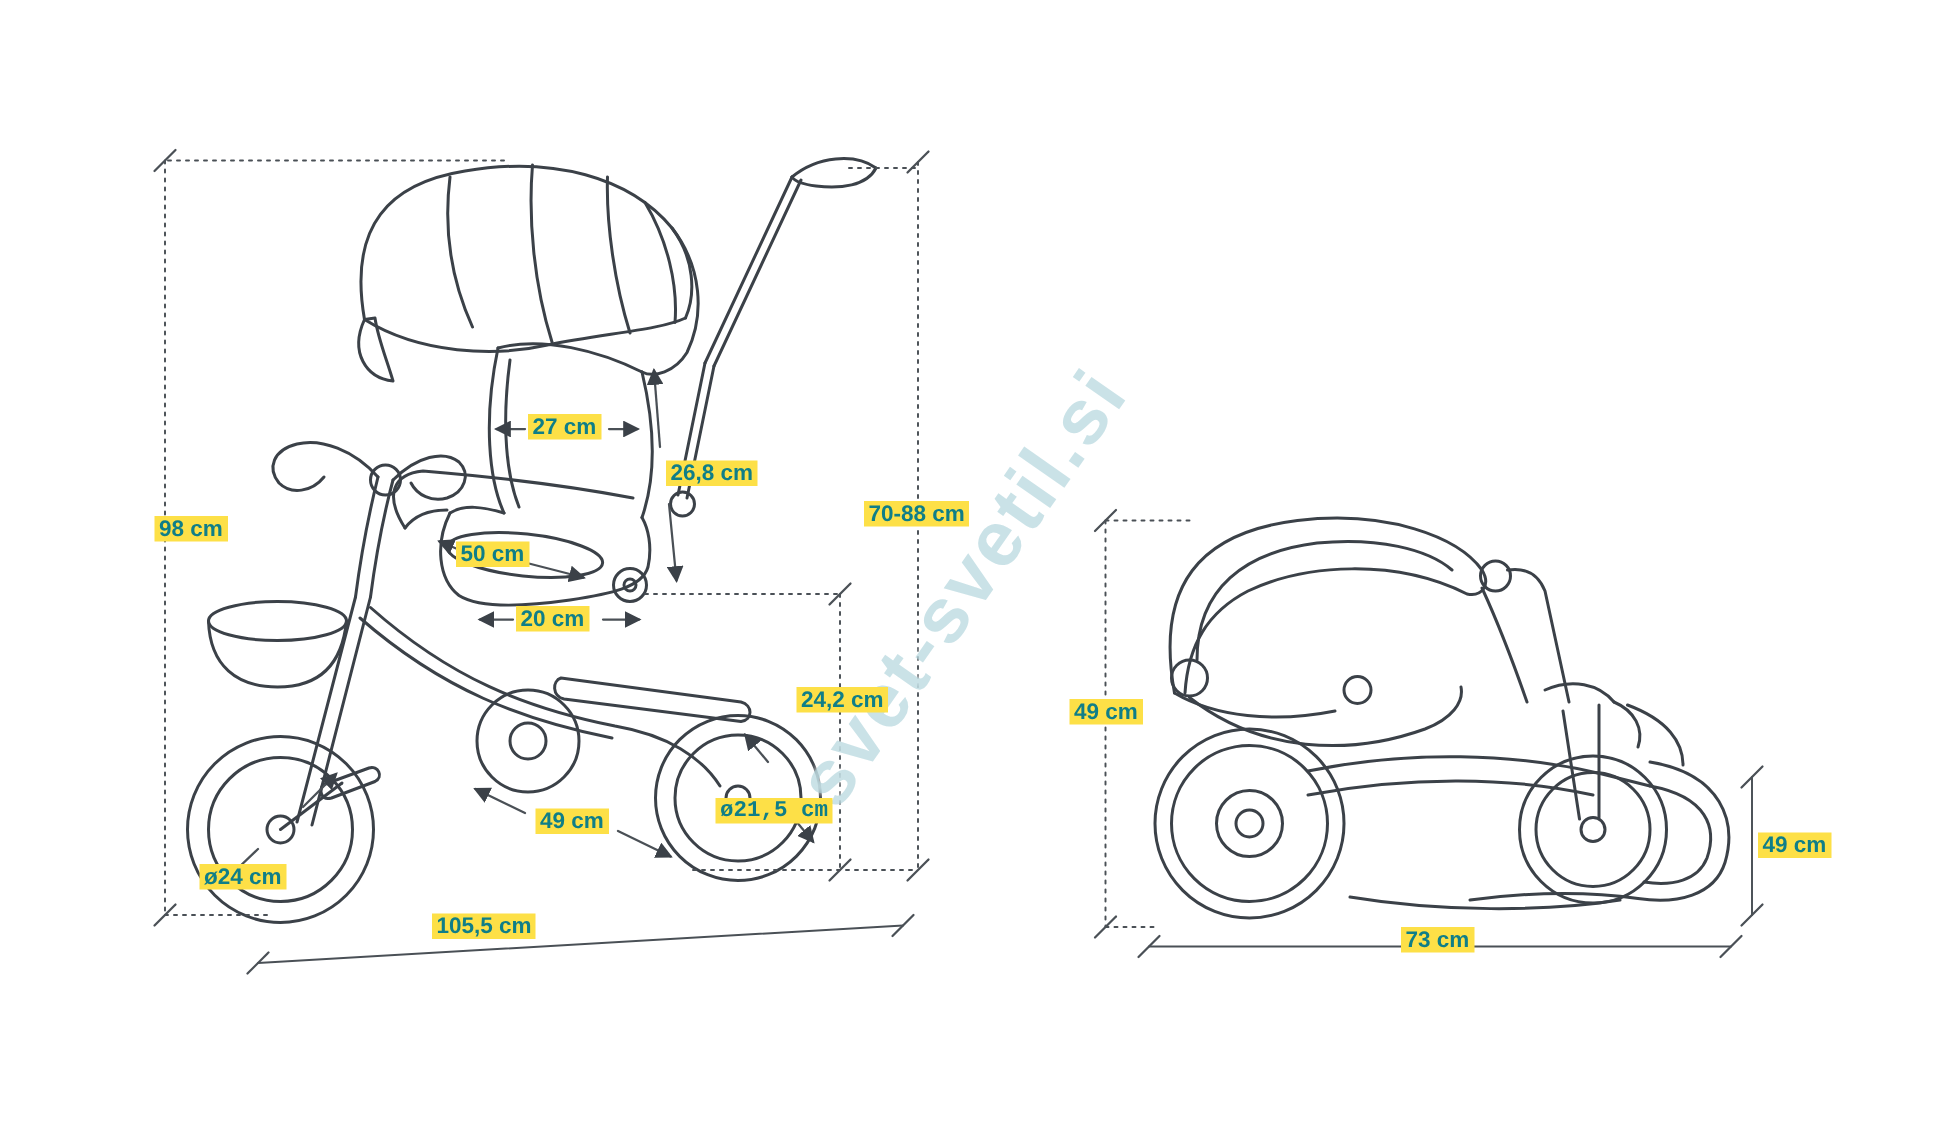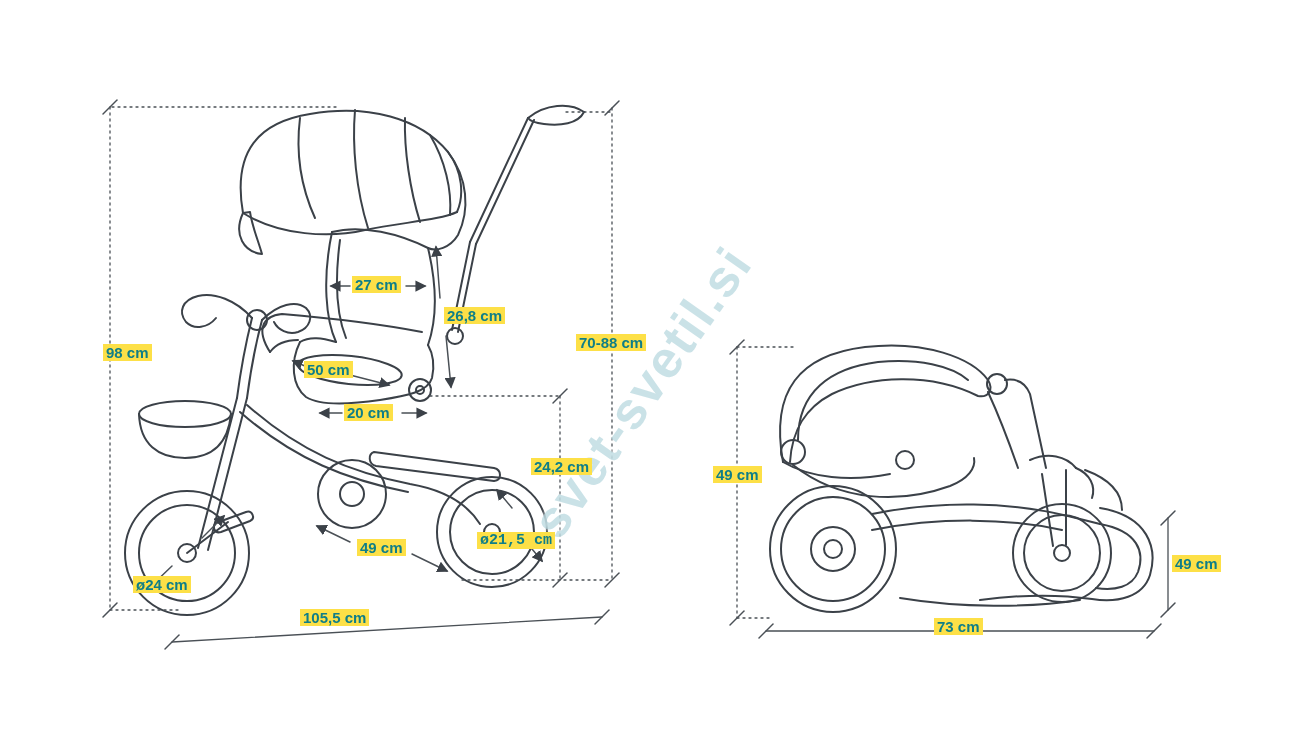--- a/index.html
+++ b/index.html
@@ -213,21 +213,21 @@
   <span class="dim-label" style="left:344px;top:404px;">20 cm</span>
 
   <span class="dim-label" style="left:531px;top:458px;">24,2 cm</span>
 
   <span class="dim-label" style="left:357px;top:539px;">49 cm</span>
 
   <span class="dim-label" style="left:133px;top:545px;margin-top:31px;">ø24 cm</span>
 
   <span class="dim-label" style="left:477px;top:532px;font-family:Liberation Mono, monospace;">ø21,5 cm</span>
 
-  <span class="dim-label" style="left:300px;top:609px;">105,5 cm</span>
+  <span class="dim-label" style="left:288px;top:609px;">105,5 cm</span>
 
   <span class="dim-label" style="left:713px;top:466px;">49 cm</span>
 
   <span class="dim-label" style="left:934px;top:618px;">73 cm</span>
 
   <span class="dim-label" style="left:1172px;top:555px;">49 cm</span>
 
 </div>
 
 </body></html>

